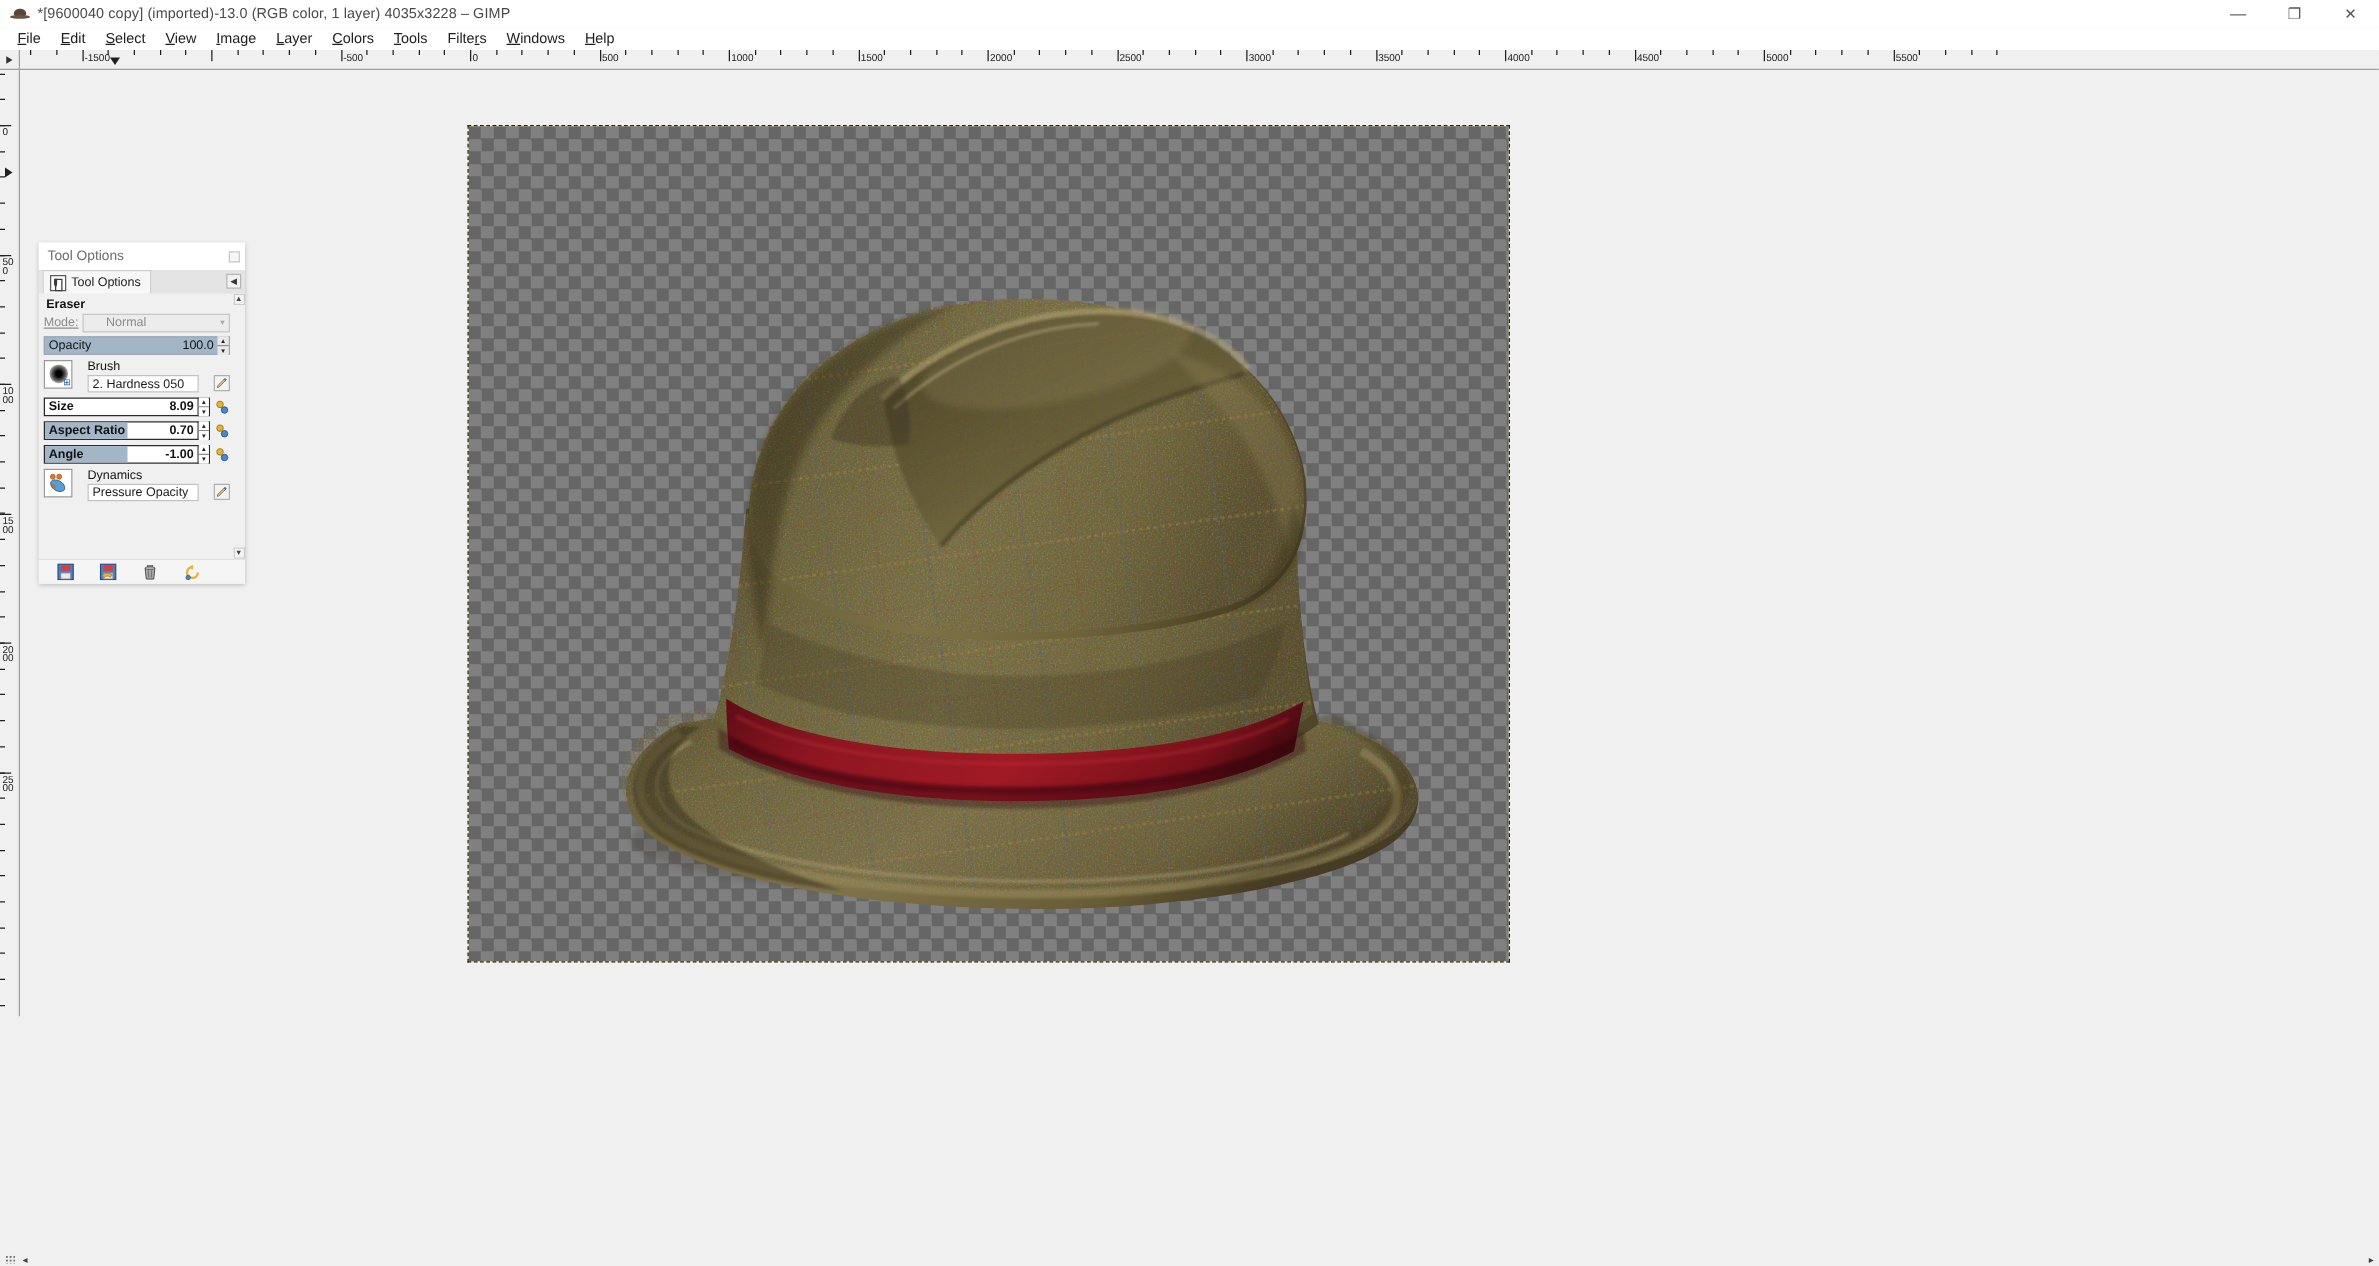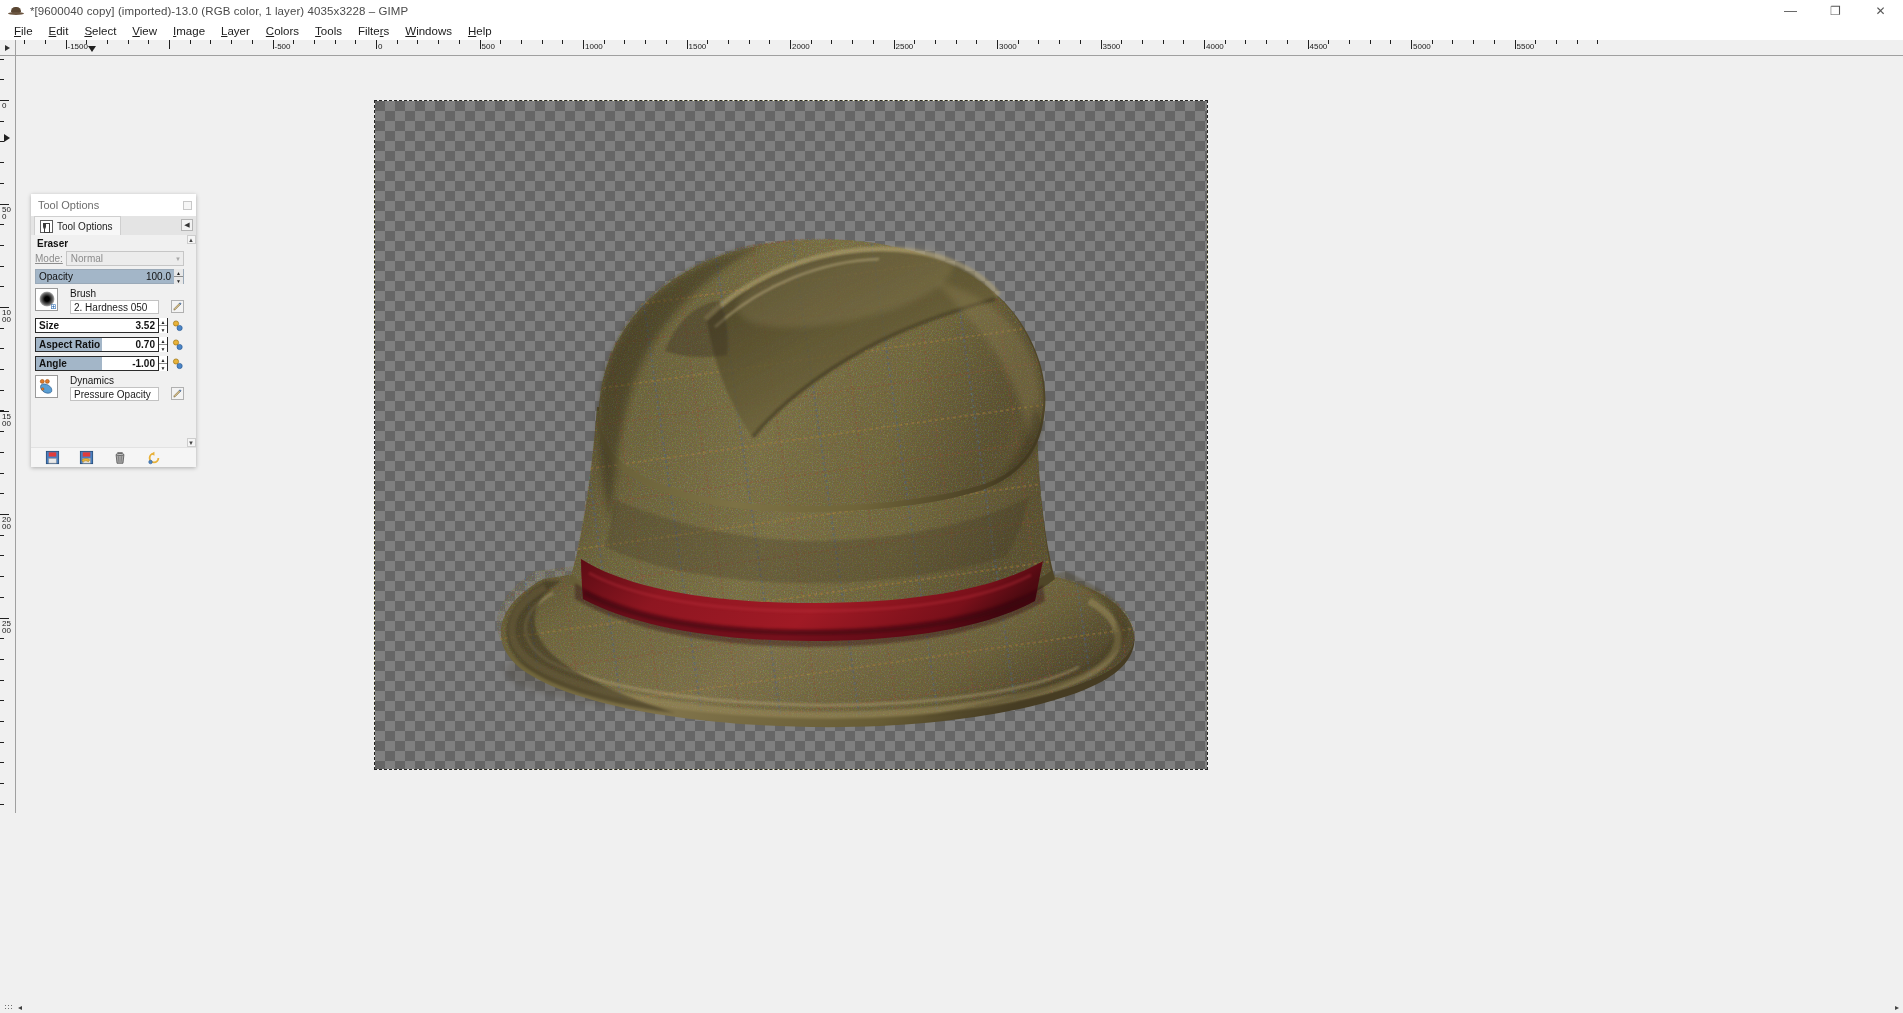--- a/index.html
+++ b/index.html
@@ -238,21 +238,21 @@
   .row-title {
     font-size: 10px; font-weight: bold; color: #111; margin: 1px 0 2px 2px;
   }
   .mode-row {
     display: flex; align-items: center; gap: 3px; margin-bottom: 3px;
   }
   .mode-label { font-size: 10px; color: #8c8c8c; text-decoration: underline; }
   .mode-combo {
     flex: 1; height: 15px; background: #ececec; border: 1px solid #c6c6c6;
     display: flex; align-items: center; justify-content: space-between;
-    padding: 0 2px 0 4px; color: #8c8c8c; font-size: 10px;
+    padding: 0 2px 0 18px; color: #8c8c8c; font-size: 10px;
   }
   .mode-combo .chev { font-size: 6px; color: #a8a8a8; }
 
   .slider-row {
     position: relative; height: 15px; margin-bottom: 4px;
     border: 1px solid #2b2b2b; background: #ffffff;
     display: flex; align-items: center;
   }
   .slider-fill {
     position: absolute; left: 0; top: 0; bottom: 0;
@@ -757,21 +757,21 @@
           <svg class="pencil-glyph" viewBox="0 0 10 10">
             <path d="M1 9 L2.4 8.6 L8.2 2.8 L7 1.6 L1.2 7.4 Z" fill="#d8c08a" stroke="#6a5a30" stroke-width="0.6"></path>
             <path d="M7 1.6 L8.2 2.8 L9 2 L7.8 0.8 Z" fill="#4a7fc1" stroke="#2a4c78" stroke-width="0.5"></path>
           </svg>
         </div>
       </div>
 
       <div class="sl-wrap sl-outer">
         <div class="slider-row">
           <span class="slider-label">Size</span>
-          <span class="slider-value">3.52</span>
+          <span class="slider-value">8.09</span>
           <span class="spin-col">
               <div>▲</div>
               <div>▼</div>
             </span>
         </div>
         <div class="link-btn">
           <svg width="12" height="12" viewBox="0 0 12 12">
             <circle cx="4" cy="3.5" r="2.6" fill="#e8b23a" stroke="#9c7412" stroke-width="0.7"></circle>
             <circle cx="7.6" cy="8" r="2.6" fill="#4a86c8" stroke="#2c5a92" stroke-width="0.7"></circle>
           </svg>

